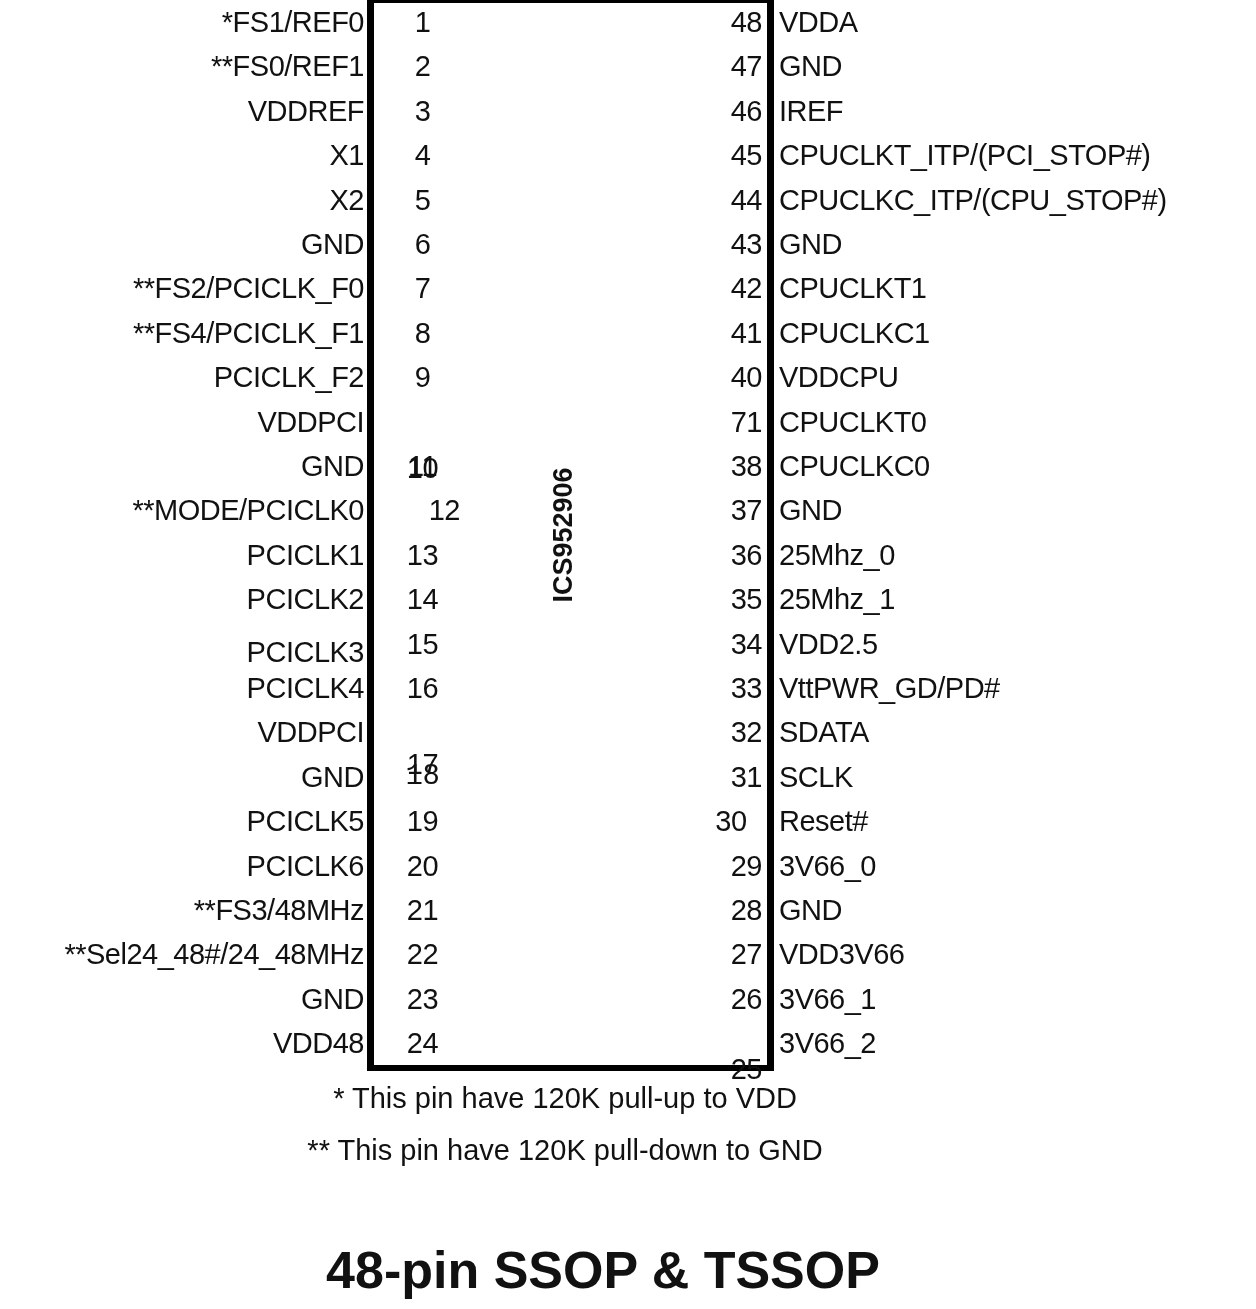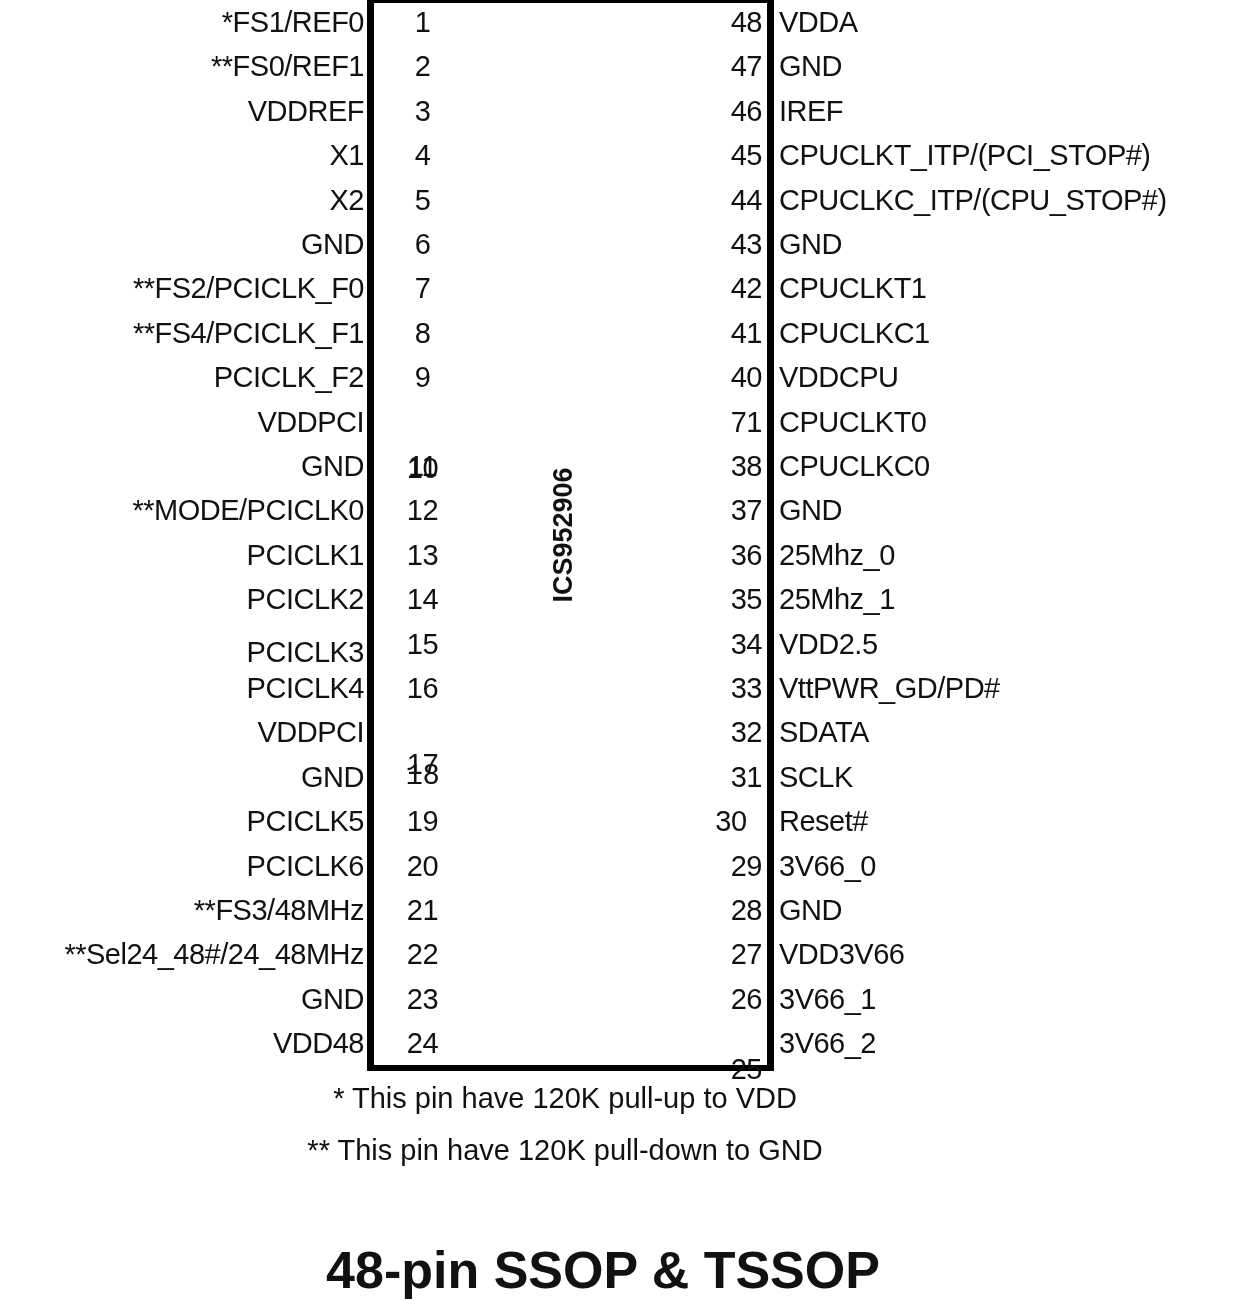--- a/index.html
+++ b/index.html
@@ -80,21 +80,21 @@
     <div class="row right-label" style="top: 357px;">VDDCPU</div>
     <div class="row left-label" style="top: 402px;">VDDPCI</div>
     <div class="row left-num" style="top: 402px; margin-top: 46px;">10</div>
     <div class="row right-num" style="top: 402px;">71</div>
     <div class="row right-label" style="top: 402px;">CPUCLKT0</div>
     <div class="row left-label" style="top: 446px;">GND</div>
     <div class="row left-num" style="top: 446px;">11</div>
     <div class="row right-num" style="top: 446px;">38</div>
     <div class="row right-label" style="top: 446px;">CPUCLKC0</div>
     <div class="row left-label" style="top: 490px;">**MODE/PCICLK0</div>
-    <div class="row left-num" style="top: 490px;">12</div>
+    <div class="row left-num" style="top: 490px; text-align: right;">12</div>
     <div class="row right-num" style="top: 490px;">37</div>
     <div class="row right-label" style="top: 490px;">GND</div>
     <div class="row left-label" style="top: 535px;">PCICLK1</div>
     <div class="row left-num" style="top: 535px;">13</div>
     <div class="row right-num" style="top: 535px;">36</div>
     <div class="row right-label" style="top: 535px;">25Mhz_0</div>
     <div class="row left-label" style="top: 579px;">PCICLK2</div>
     <div class="row left-num" style="top: 579px;">14</div>
     <div class="row right-num" style="top: 579px;">35</div>
     <div class="row right-label" style="top: 579px;">25Mhz_1</div>

